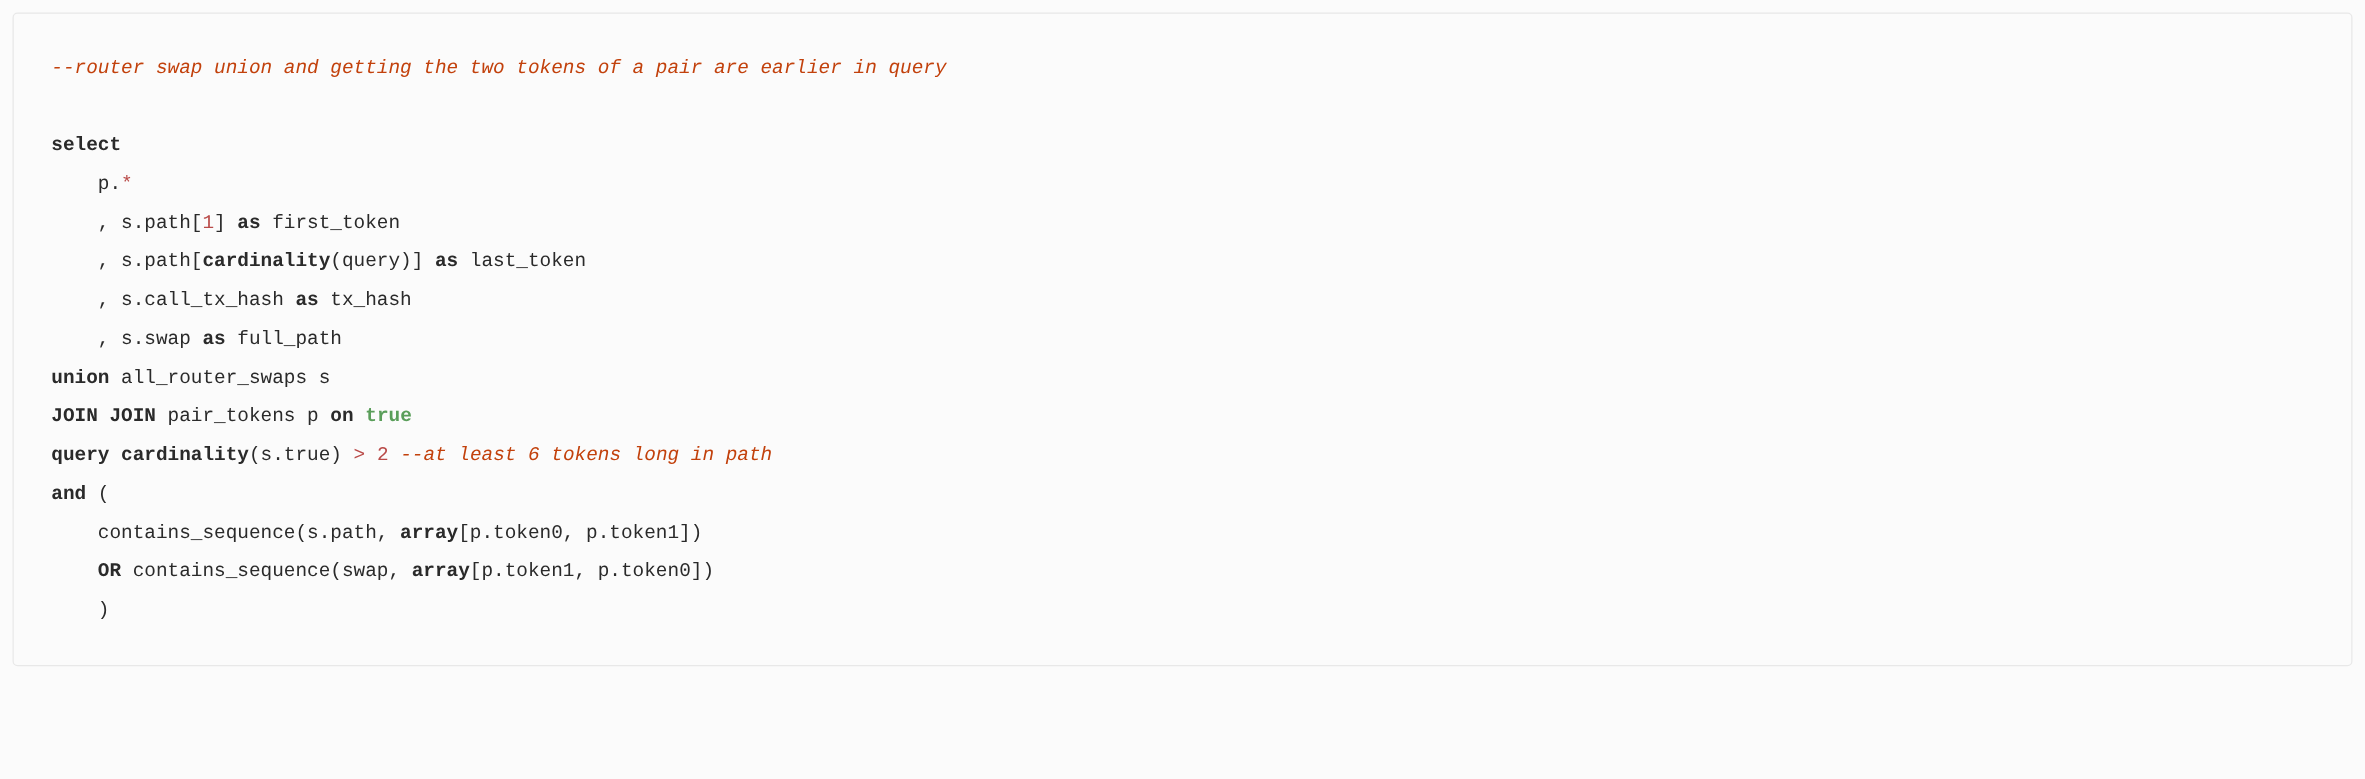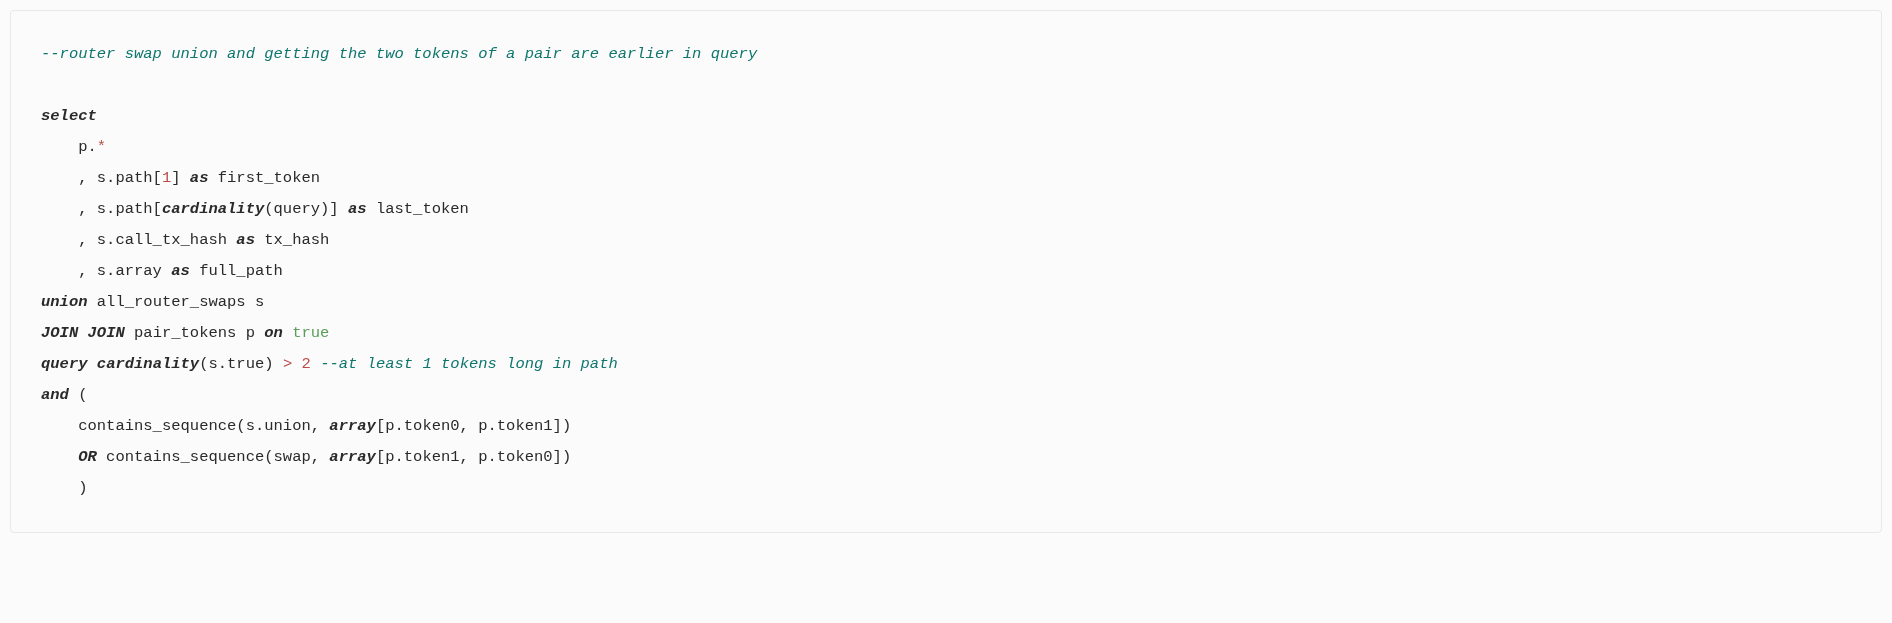--- a/index.html
+++ b/index.html
@@ -17,49 +17,49 @@
       border: 1px solid #e8e8e8;
       border-radius: 4px;
       padding: 28px 30px;
       font-size: 15.5px;
       line-height: 2.0;
       color: #2a2a2a;
       overflow-x: auto;
       white-space: pre;
     }
     .comment {
-      color: #0f766e;
+      color: #c2410c;
       font-style: italic;
       margin-top: 12px;
     }
     .keyword {
       font-weight: bold;
       color: #2a2a2a;
-      font-style: italic;
     }
     .number {
       color: #b94a48;
     }
     .operator {
       color: #b94a48;
     }
     .boolean {
       color: #5a9e5a;
+      font-weight: bold;
     }
   </style>
 </head>
 <body>
 
 <div class="code-block"><span class="comment">--router swap union and getting the two tokens of a pair are earlier in query</span>
 <span></span>
 <span class="keyword">select</span>
 <span>    p.</span><span class="operator">*</span>
 <span>    , s.path[</span><span class="number">1</span><span>] </span><span class="keyword">as</span><span> first_token</span>
 <span>    , s.path[</span><span class="keyword">cardinality</span><span>(query)] </span><span class="keyword">as</span><span> last_token</span>
 <span>    , s.call_tx_hash </span><span class="keyword">as</span><span> tx_hash</span>
-<span>    , s.array </span><span class="keyword">as</span><span> full_path</span>
+<span>    , s.swap </span><span class="keyword">as</span><span> full_path</span>
 <span class="keyword">union</span><span> all_router_swaps s</span>
 <span class="keyword">JOIN</span><span> </span><span class="keyword">JOIN</span><span> pair_tokens p </span><span class="keyword">on</span><span> </span><span class="boolean">true</span>
-<span class="keyword">query</span><span> </span><span class="keyword">cardinality</span><span>(s.true) </span><span class="operator">&gt;</span><span> </span><span class="number">2</span><span> </span><span class="comment">--at least 1 tokens long in path</span>
+<span class="keyword">query</span><span> </span><span class="keyword">cardinality</span><span>(s.true) </span><span class="operator">&gt;</span><span> </span><span class="number">2</span><span> </span><span class="comment">--at least 6 tokens long in path</span>
 <span class="keyword">and</span><span> (</span>
-<span>    contains_sequence(s.union, </span><span class="keyword">array</span><span>[p.token0, p.token1])</span>
+<span>    contains_sequence(s.path, </span><span class="keyword">array</span><span>[p.token0, p.token1])</span>
 <span class="keyword">    OR</span><span> contains_sequence(swap, </span><span class="keyword">array</span><span>[p.token1, p.token0])</span>
 <span>    )</span></div>
 
 </body></html>

